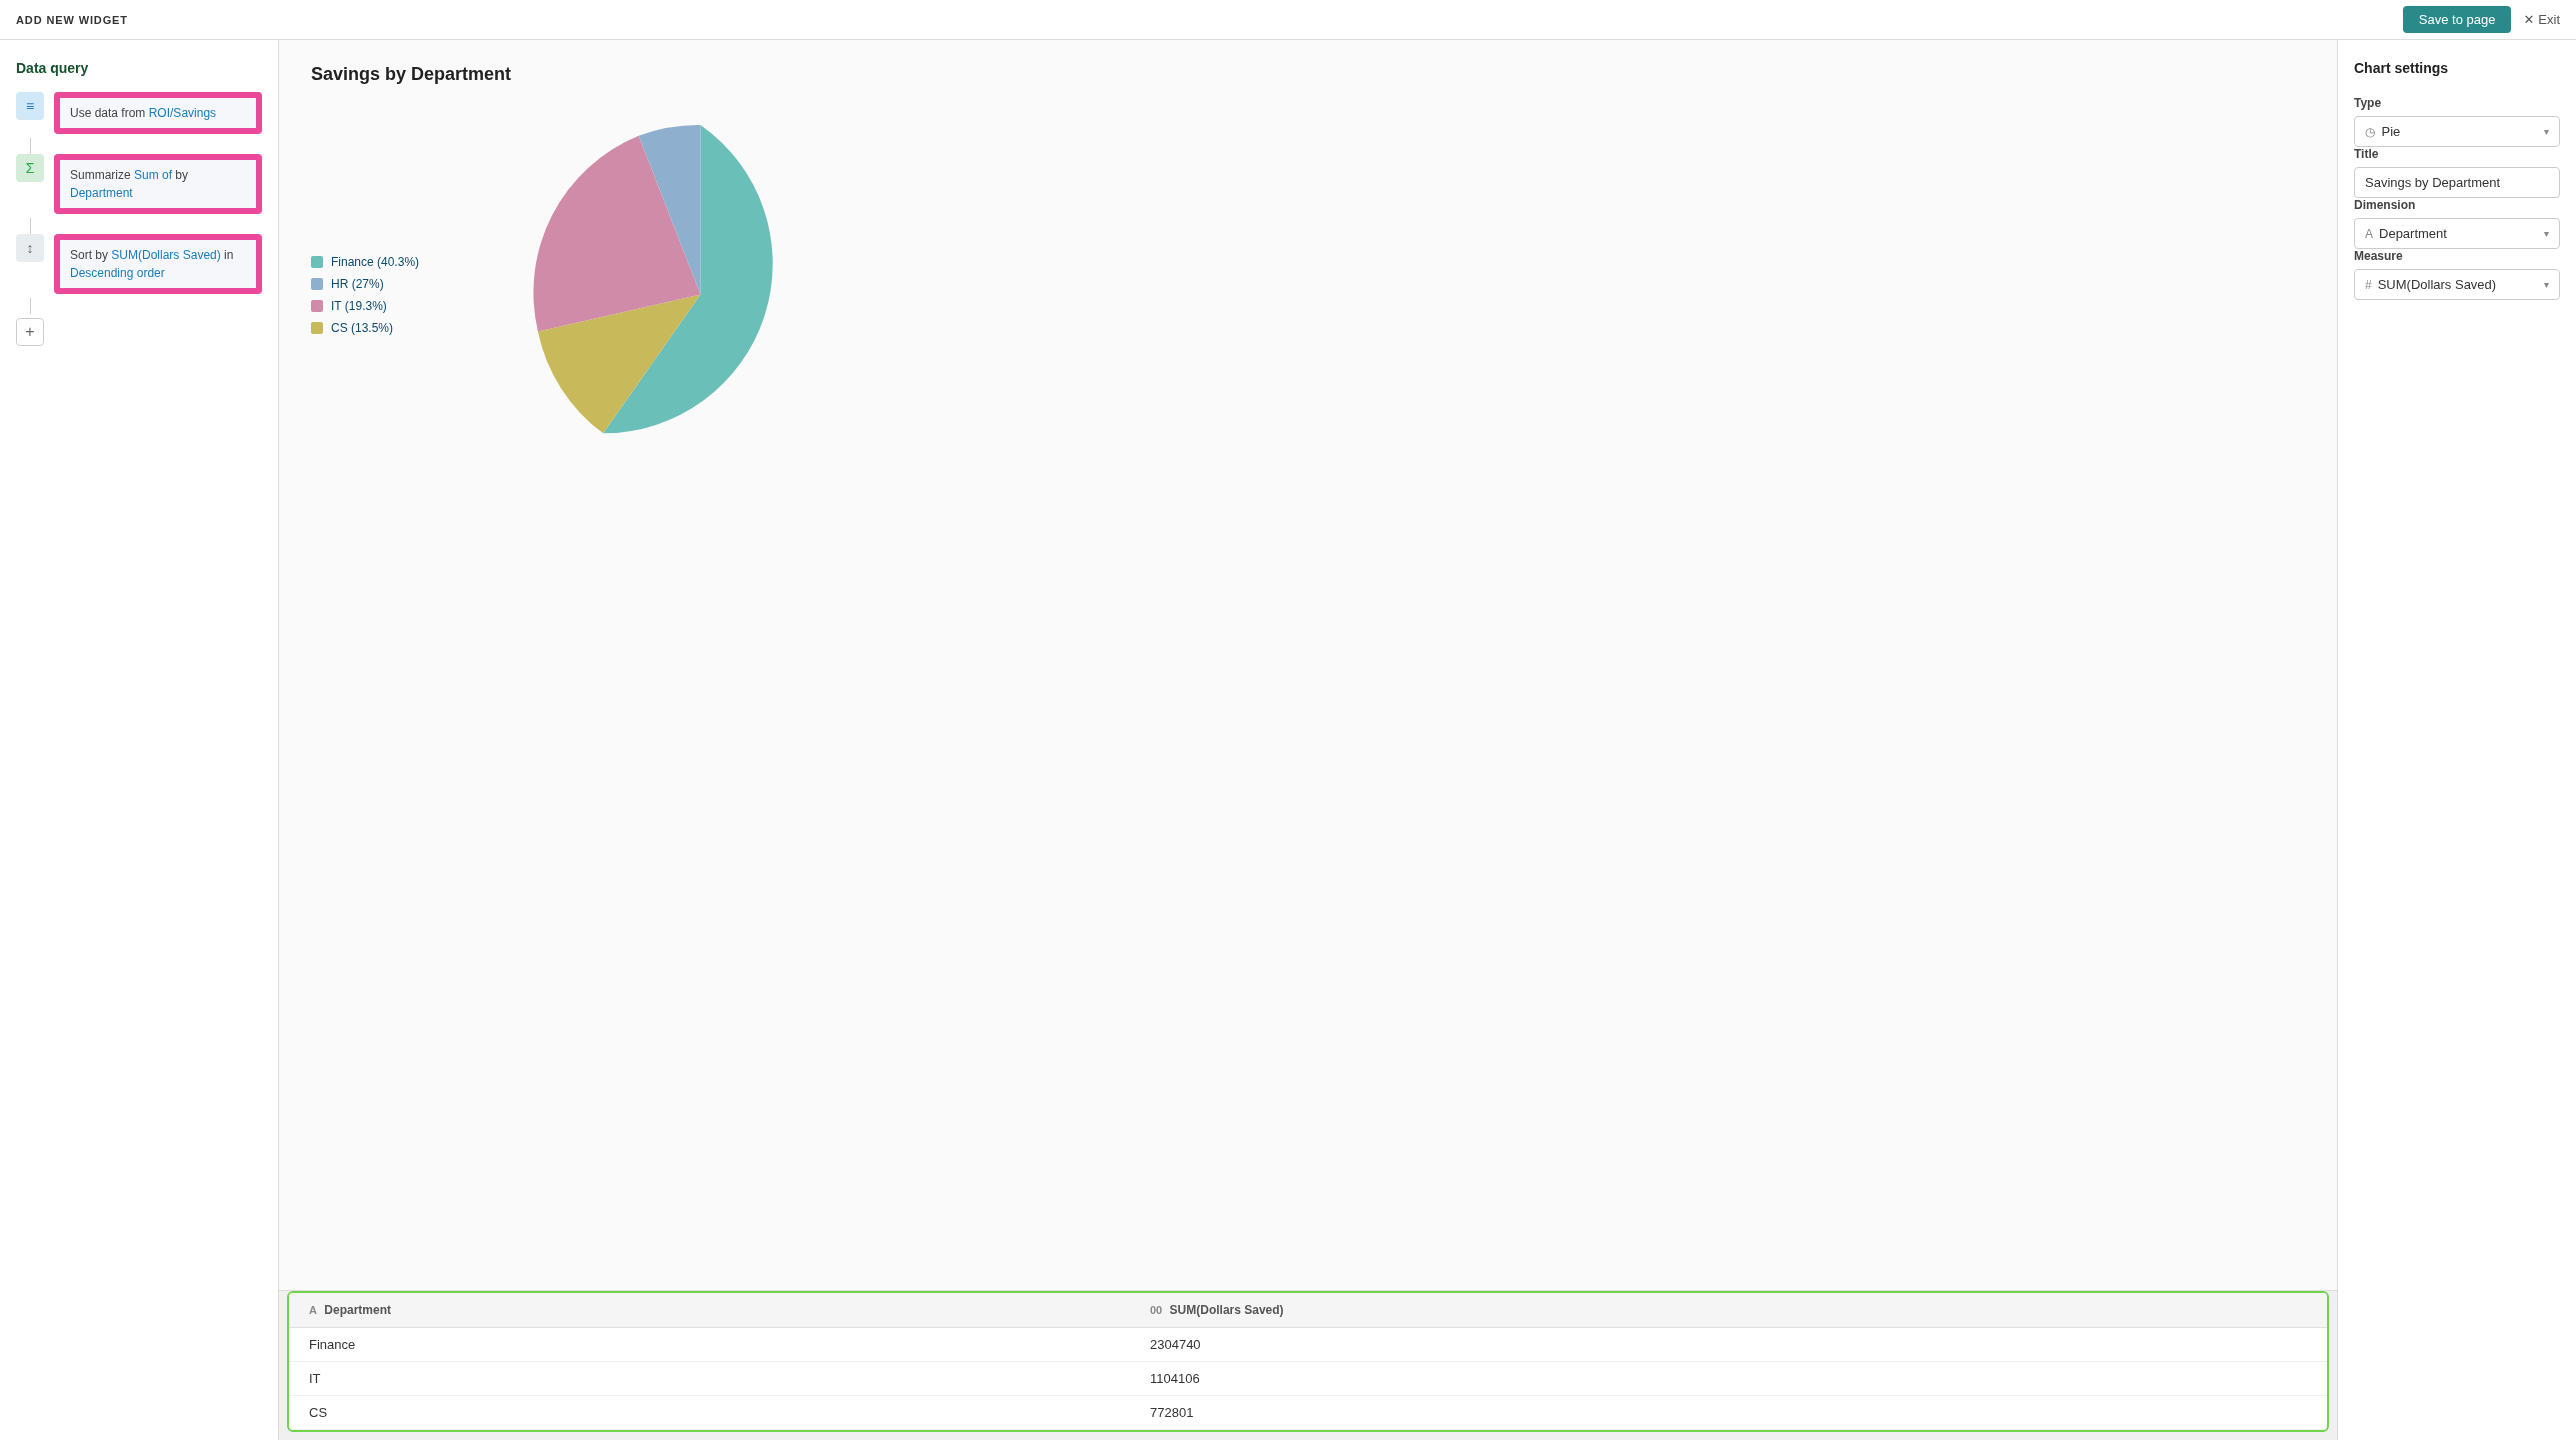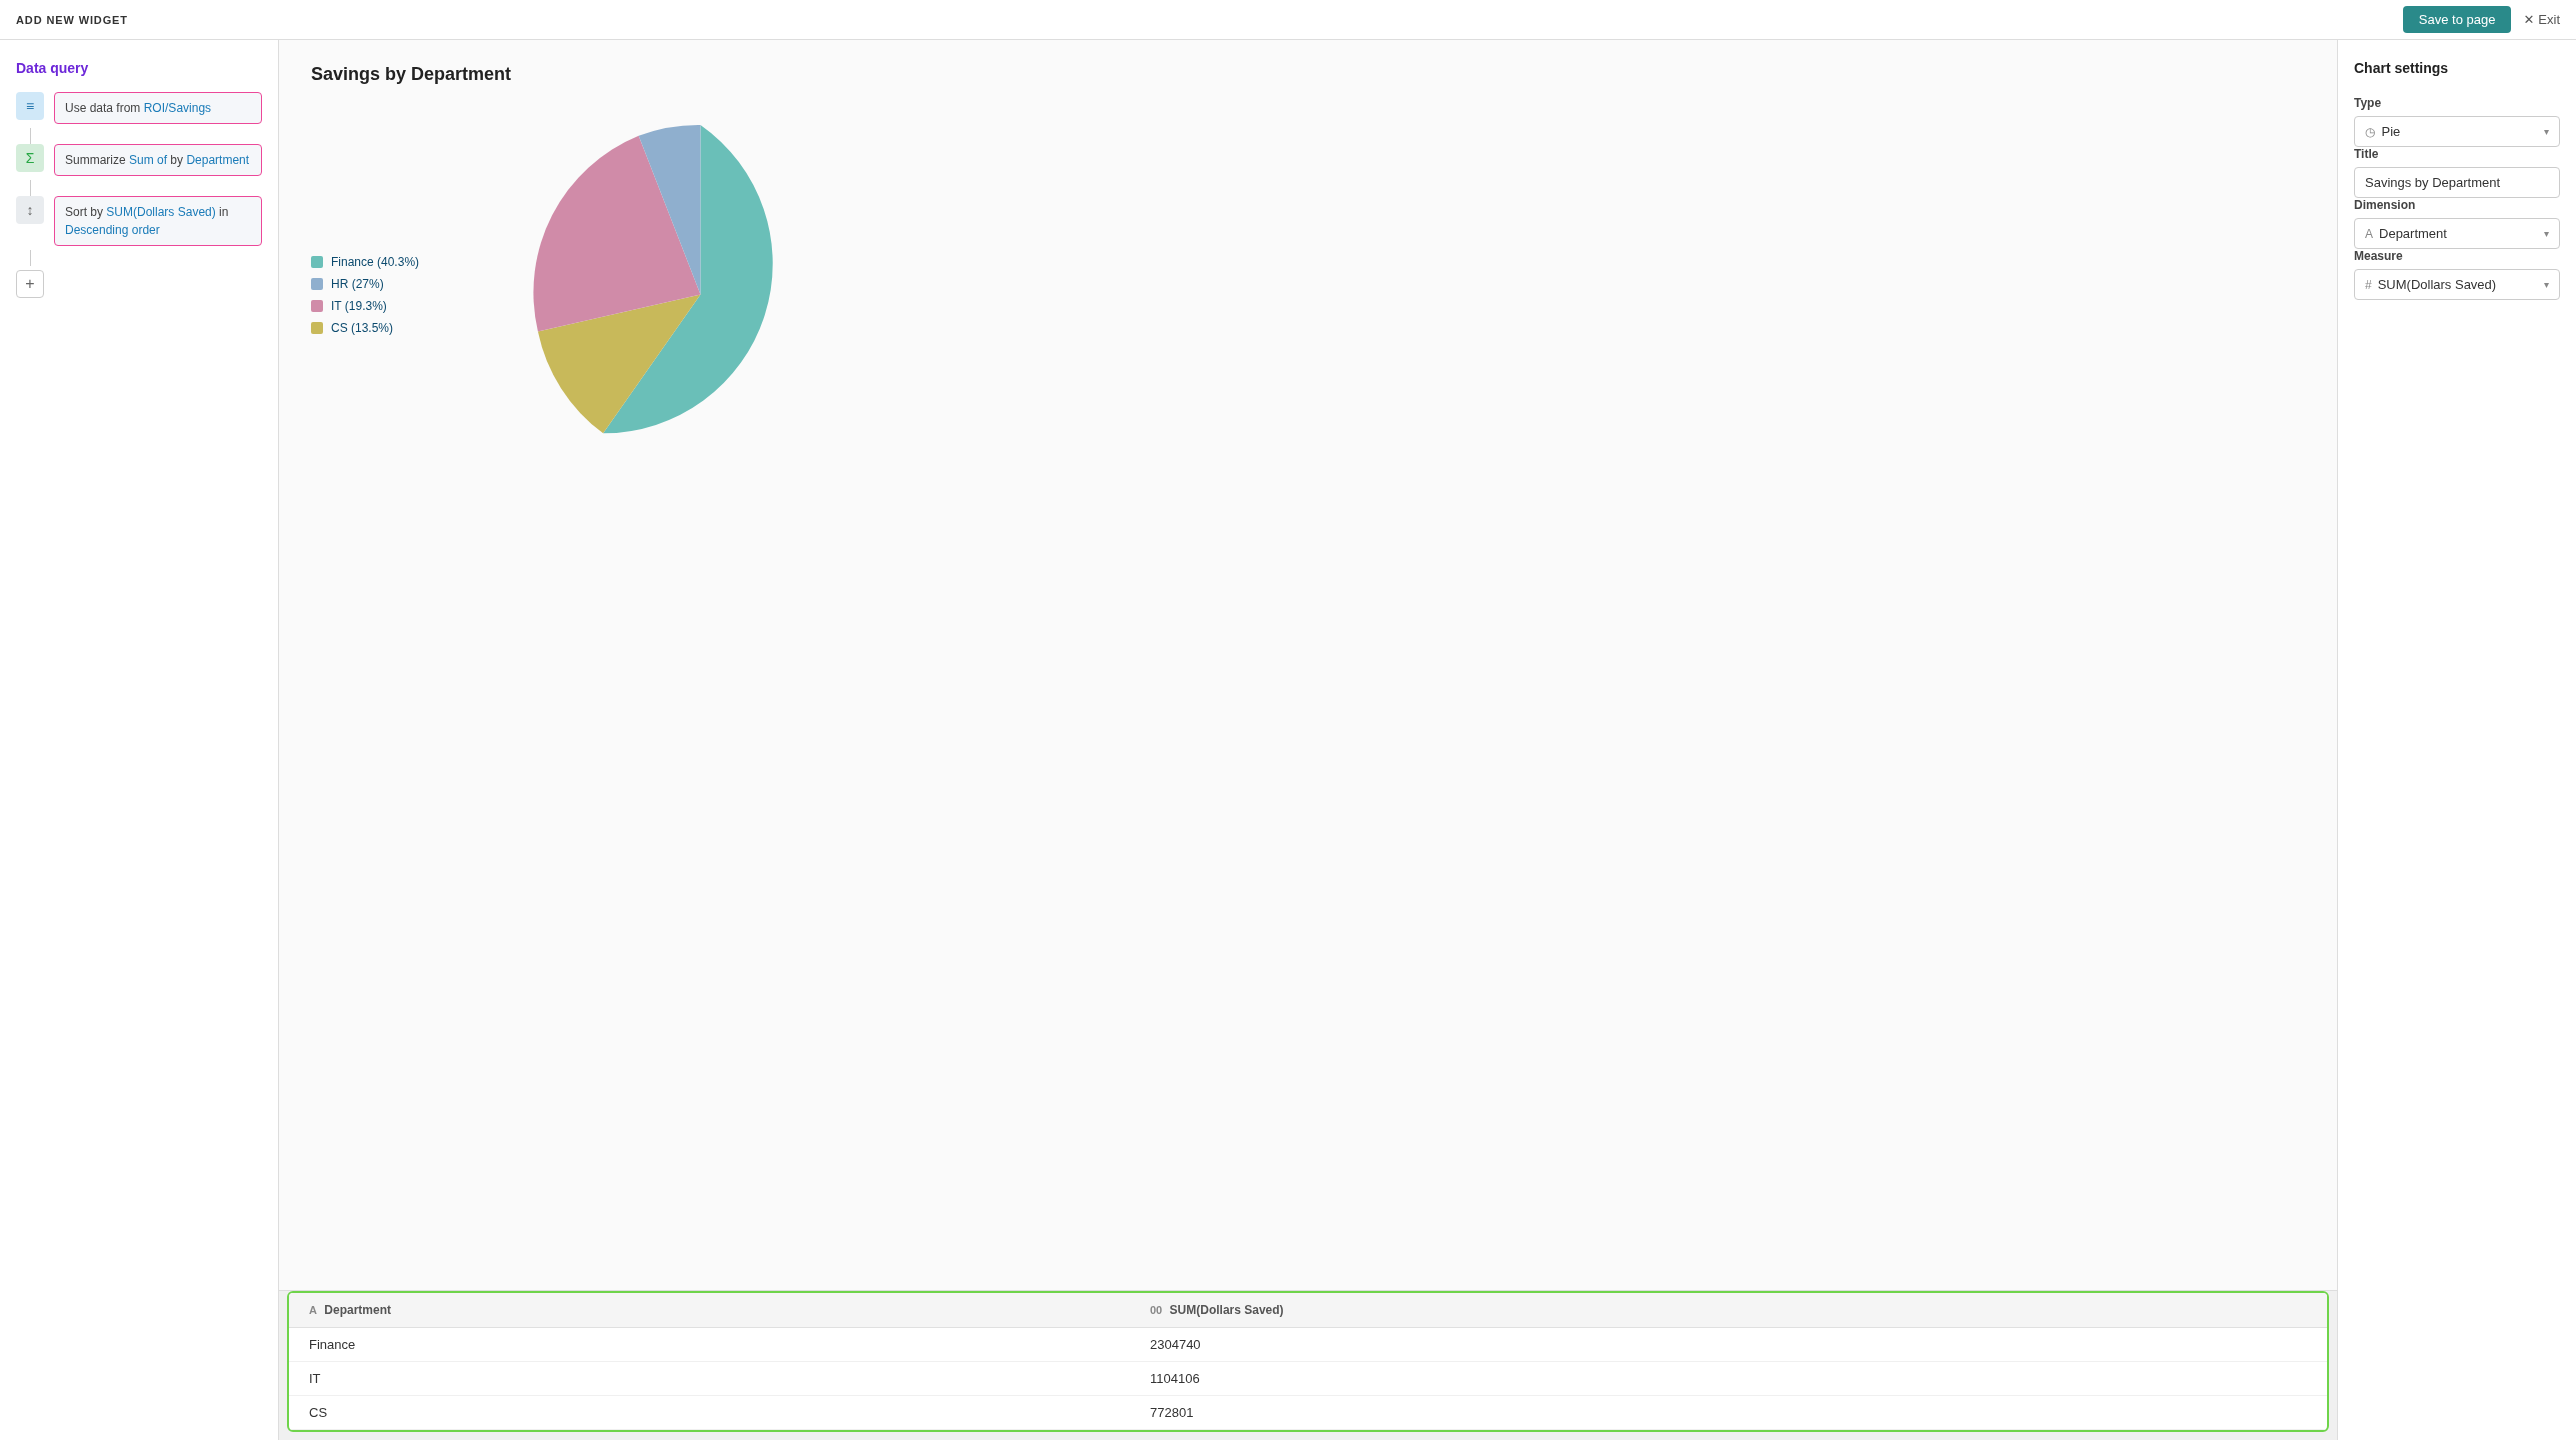--- a/index.html
+++ b/index.html
@@ -71,21 +71,21 @@
       min-width: 279px;
       background: #fff;
       border-right: 1px solid #ddd;
       padding: 20px 16px;
       overflow-y: auto;
     }
     .data-query-title {
       font-size: 14px;
       font-weight: 700;
       margin-bottom: 16px;
-      color: #6d28d9;
+      color: #14532d;
     }
     .query-step {
       display: flex;
       align-items: flex-start;
       gap: 10px;
       margin-bottom: 4px;
     }
     .step-icon {
       width: 28px;
       height: 28px;
@@ -94,21 +94,21 @@
       align-items: center;
       justify-content: center;
       flex-shrink: 0;
       font-size: 14px;
     }
     .step-icon.blue { background: #d0e8f8; color: #2a7ab0; }
     .step-icon.green { background: #d4edda; color: #28a745; }
     .step-icon.gray { background: #e9ecef; color: #666; }
     .step-text {
       background: #f5f7fa;
-      border: 1px solid #ec4899;
+      border: 6px solid #ec4899;
       border-radius: 4px;
       padding: 6px 10px;
       font-size: 12px;
       color: #444;
       flex: 1;
       line-height: 1.5;
     }
     .step-text a, .step-text .link {
       color: #1a7bb8;
       text-decoration: none;

